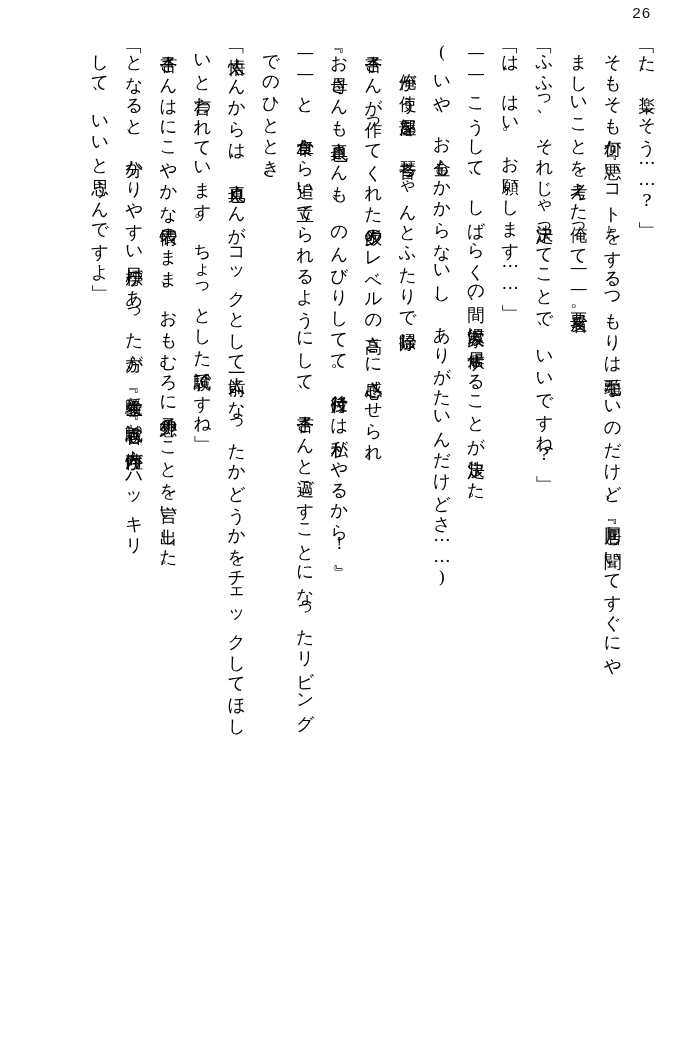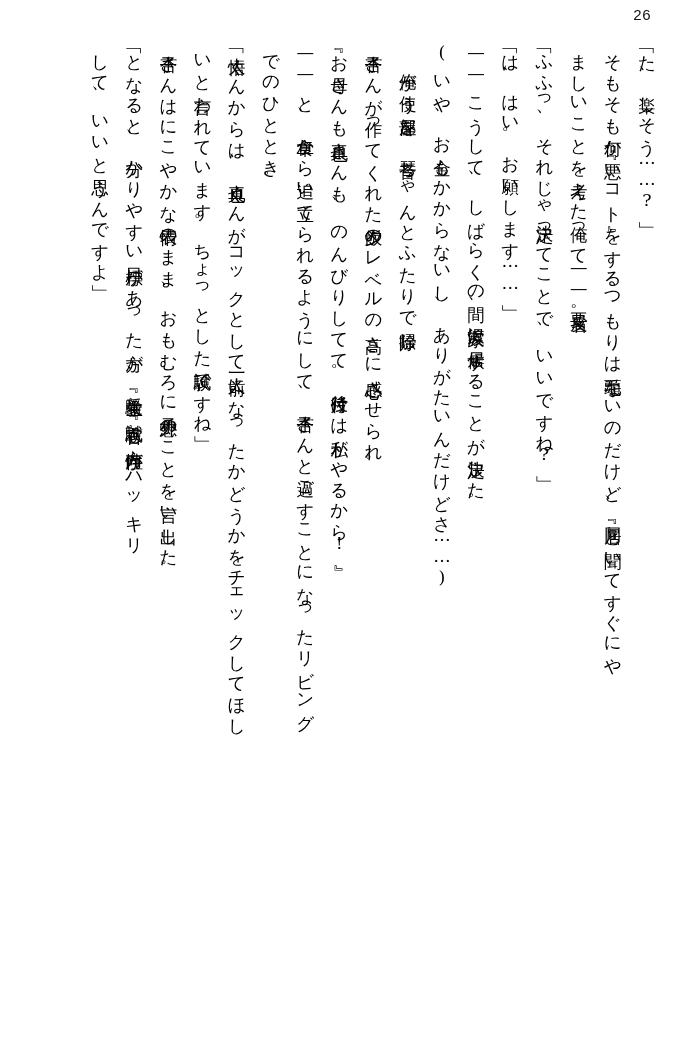--- a/index.html
+++ b/index.html
@@ -19,21 +19,21 @@
     width: 679px;
     height: 1050px;
     box-sizing: border-box;
     background: #fff;
   }
   .page-number {
     position: absolute;
     top: 6px;
     right: 28px;
     font-size: 15px;
-    font-family: Liberation Sans, sans-serif;
+    font-family: Liberation Mono, monospace;
     letter-spacing: 0.5px;
     color: #111;
   }
   .text-block {
     position: absolute;
     top: 42px;
     right: 24px;
     left: 18px;
     bottom: 8px;
     writing-mode: vertical-rl;

